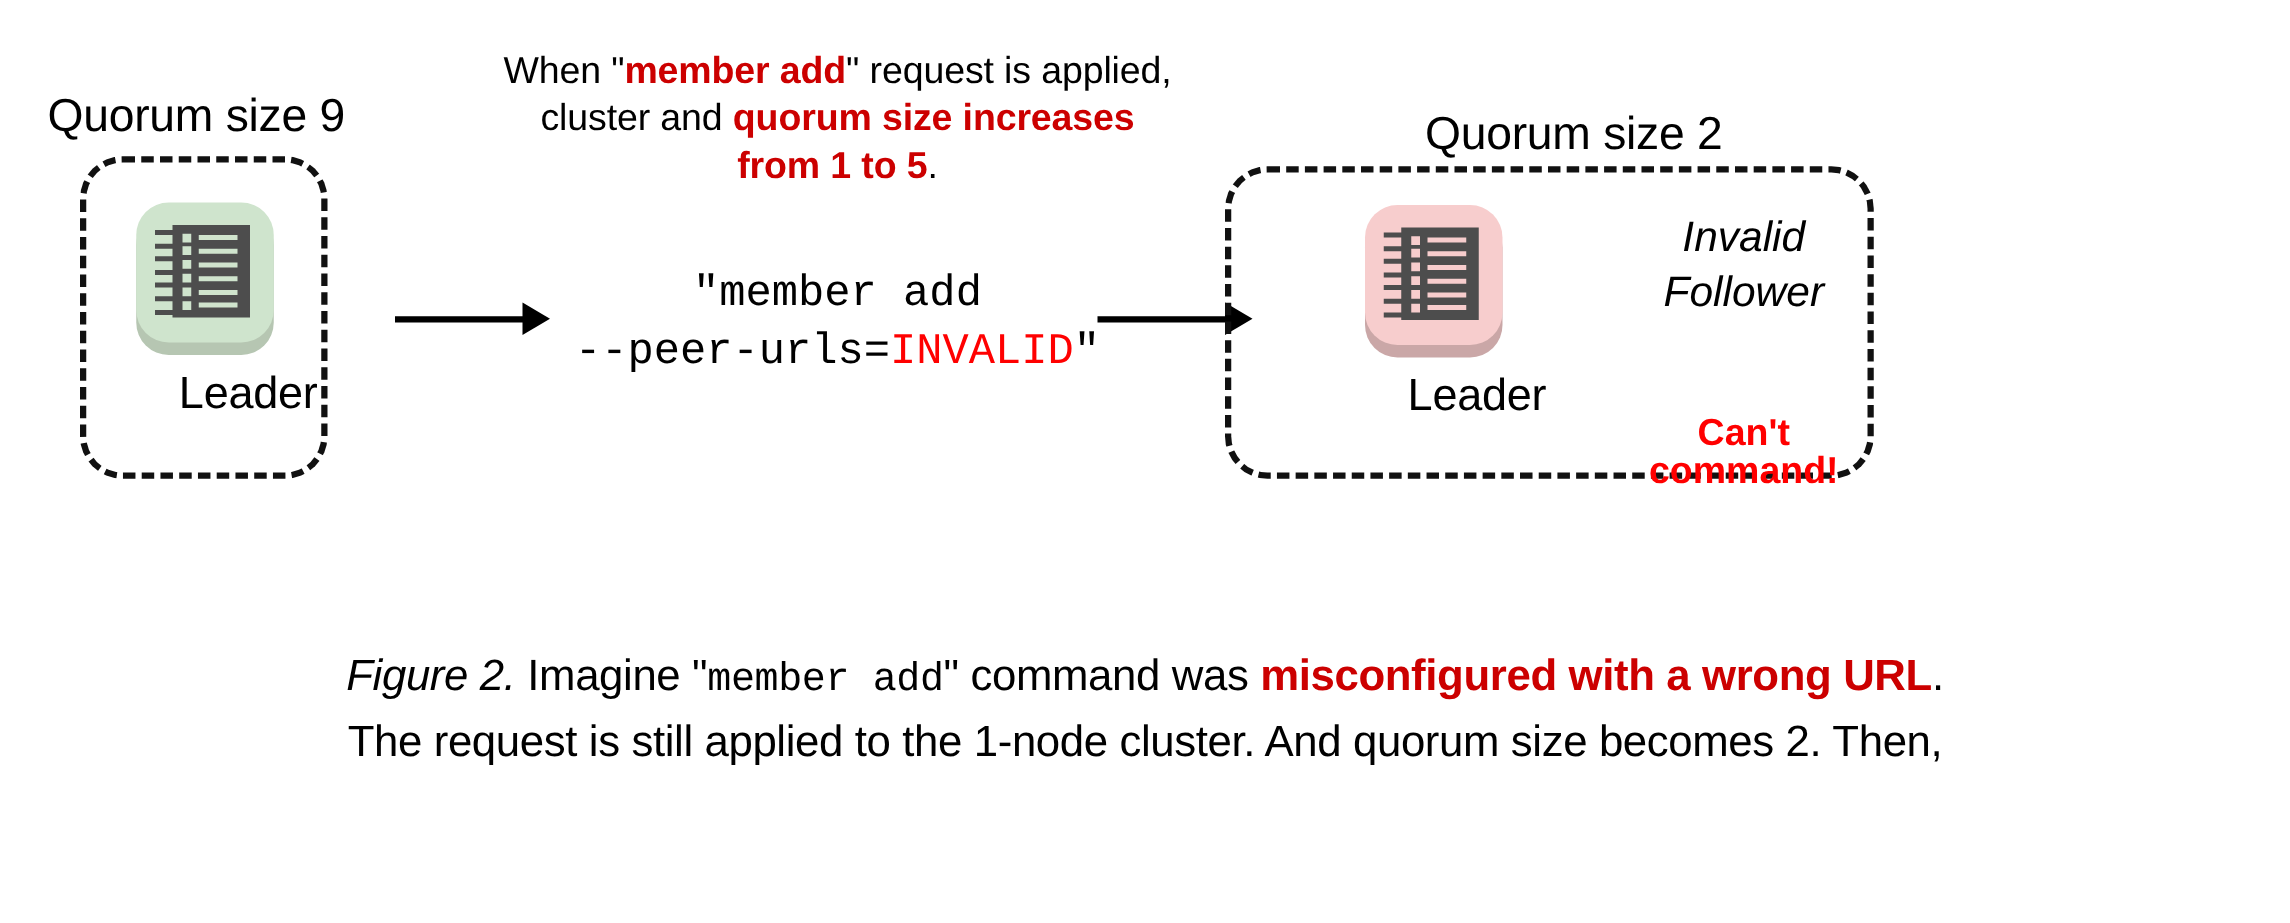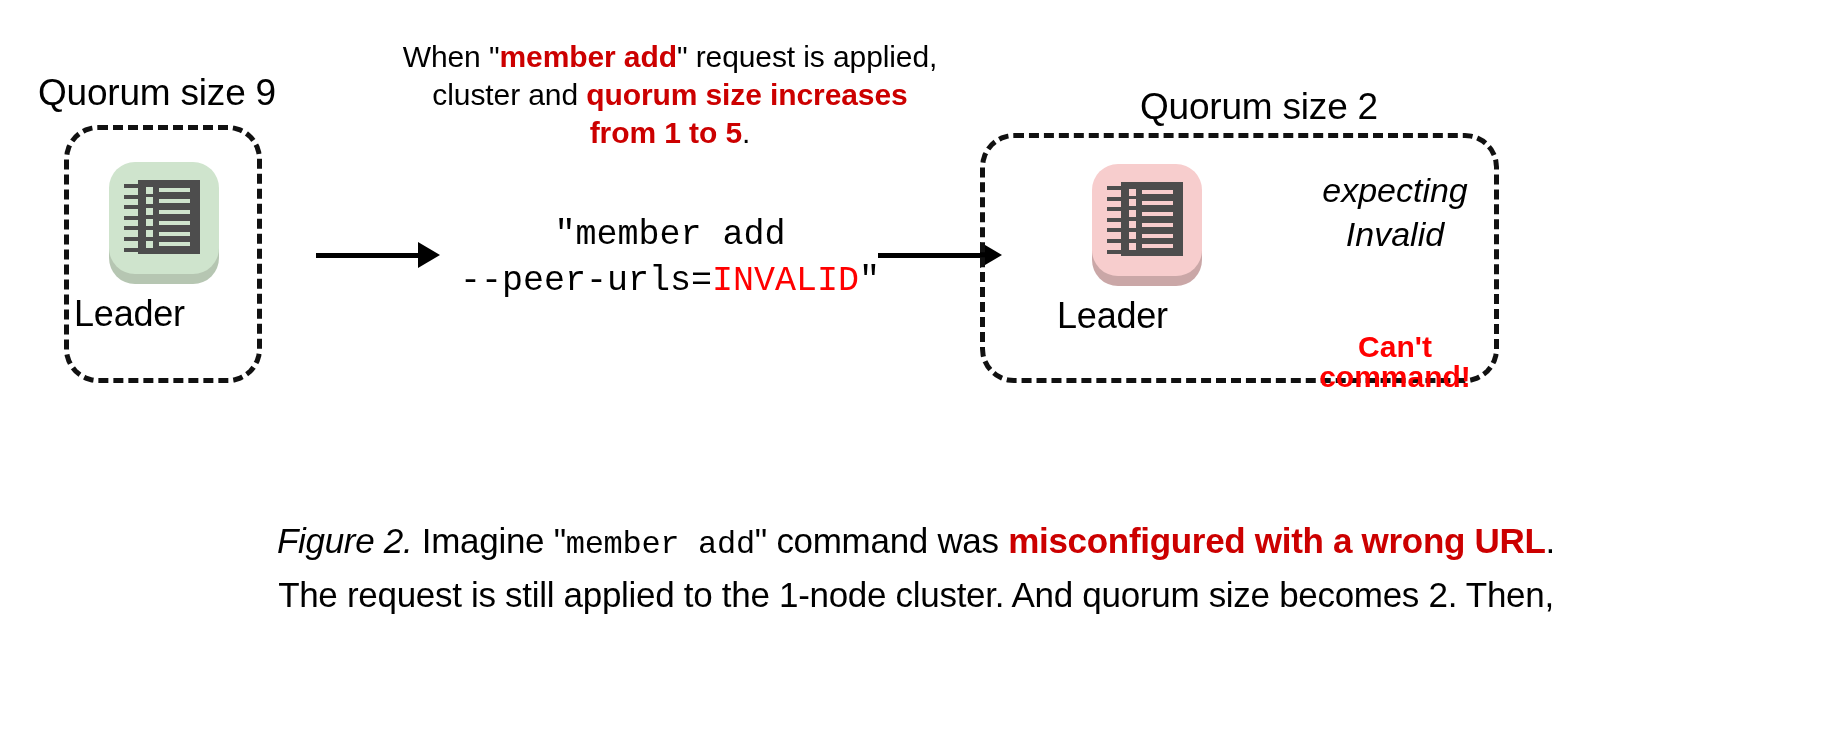--- a/index.html
+++ b/index.html
@@ -36,21 +36,21 @@
 
   
   .cluster-box {
     border: 5px dashed #111111;
     border-radius: 34px;
     box-sizing: border-box;
     background: transparent;
   }
 
   
-  .node { position: absolute; text-align: left; }
+  .node { position: absolute; text-align: right; }
   .node-caption {
     font-size: 36px;
     line-height: 1;
     margin-top: 12px;
     letter-spacing: -0.2px;
   }
 
   
   .icon-tile {
     position: relative;
@@ -283,22 +283,22 @@
       <div class="row">
           <span class="sq" style="background:#f7cdcd;"></span>
           <span class="ln" style="background:#f7cdcd;"></span>
         </div>
     </div>
   </div>
   <div class="node-caption">Leader</div>
 </div>
 
 <div class="status-note" style="left:1280px; top:168px; width:230px;">
-  <div>expecting</div>
   <div>Invalid</div>
+  <div>Follower</div>
 </div>
 
 <div class="status-alert redbright" style="left:1280px; top:332px; width:230px;">Can't command!</div>
 
 <div class="figure-caption" style="left:40px; top:516px; width:1752px;">
   <div><span class="fig-no">Figure 2.</span><span> Imagine "</span><span class="mono">member add</span><span>" command was </span><span class="red">misconfigured with a wrong URL</span><span>.</span></div>
   <div>The request is still applied to the 1-node cluster. And quorum size becomes 2. Then,</div>
 </div>
 
 </body></html>

